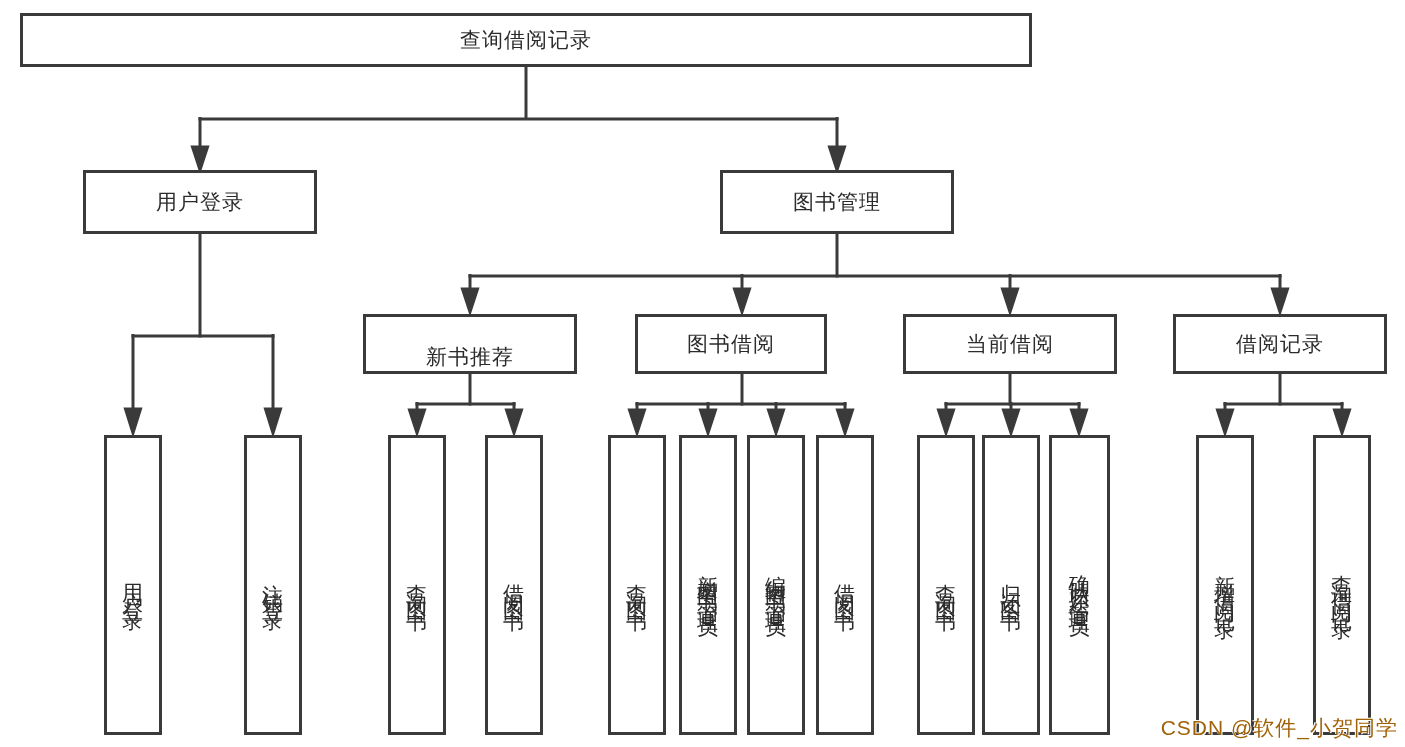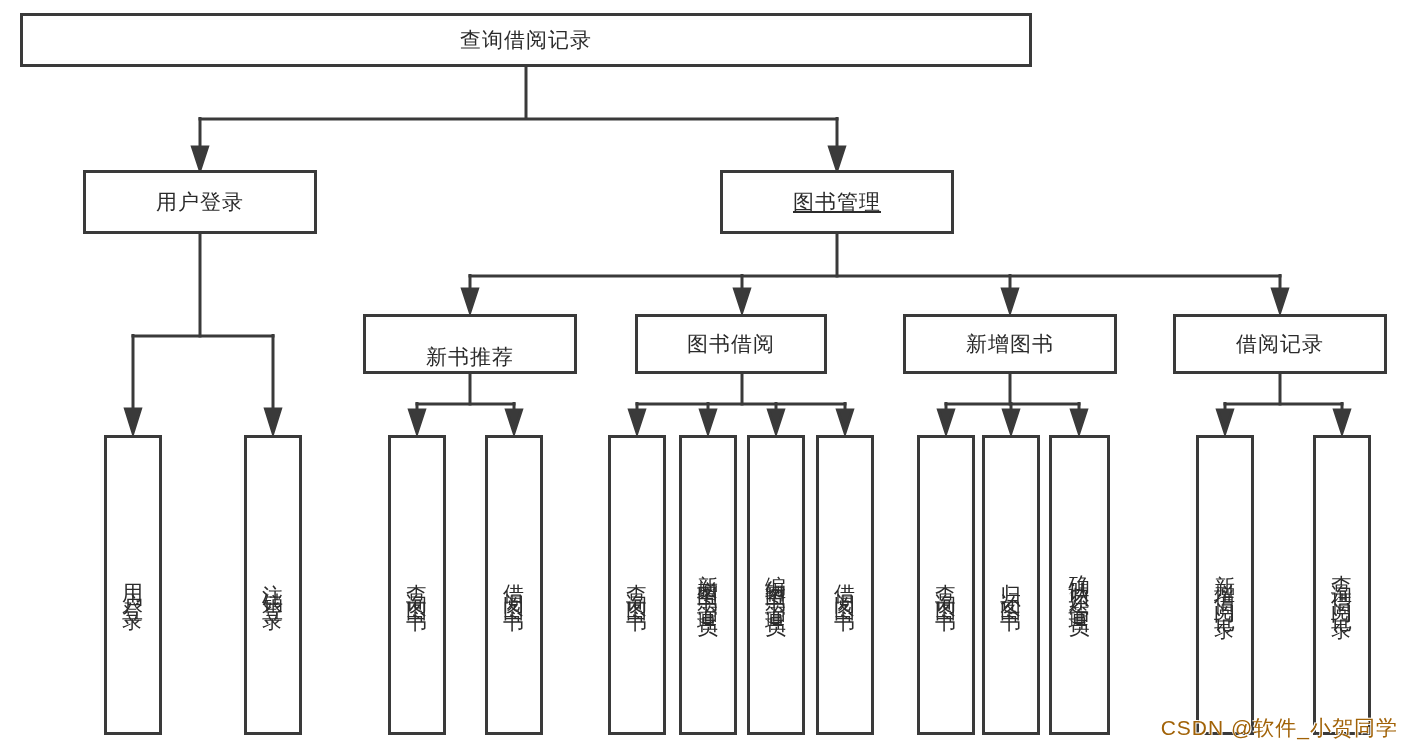--- a/index.html
+++ b/index.html
@@ -139,32 +139,32 @@
     </g>
   </svg>
 
   <div class="box" style="left:20px; top:13px; width:1012px; height:54px;">
     <span class="h-label">查询借阅记录</span>
   </div>
 
   <div class="box" style="left:83px; top:170px; width:234px; height:64px;">
     <span class="h-label">用户登录</span>
   </div>
-  <div class="box" style="left:720px; top:170px; width:234px; height:64px;text-decoration:underline;">
+  <div class="box" style="left:720px; top:170px; width:234px; height:64px;">
     <span class="h-label">图书管理</span>
   </div>
 
   <div class="box" style="left:363px; top:314px; width:214px; height:60px;align-items:flex-end;">
     <span class="h-label">新书推荐</span>
   </div>
   <div class="box" style="left:635px; top:314px; width:192px; height:60px;">
     <span class="h-label">图书借阅</span>
   </div>
   <div class="box" style="left:903px; top:314px; width:214px; height:60px;">
-    <span class="h-label">新增图书</span>
+    <span class="h-label">当前借阅</span>
   </div>
   <div class="box" style="left:1173px; top:314px; width:214px; height:60px;">
     <span class="h-label">借阅记录</span>
   </div>
 
   <div class="box" style="left:104px; top:435px; width:58px; height:300px;">
     <span class="v-label">用户登录</span>
   </div>
   <div class="box" style="left:244px; top:435px; width:58px; height:300px;">
     <span class="v-label">注销登录</span>

